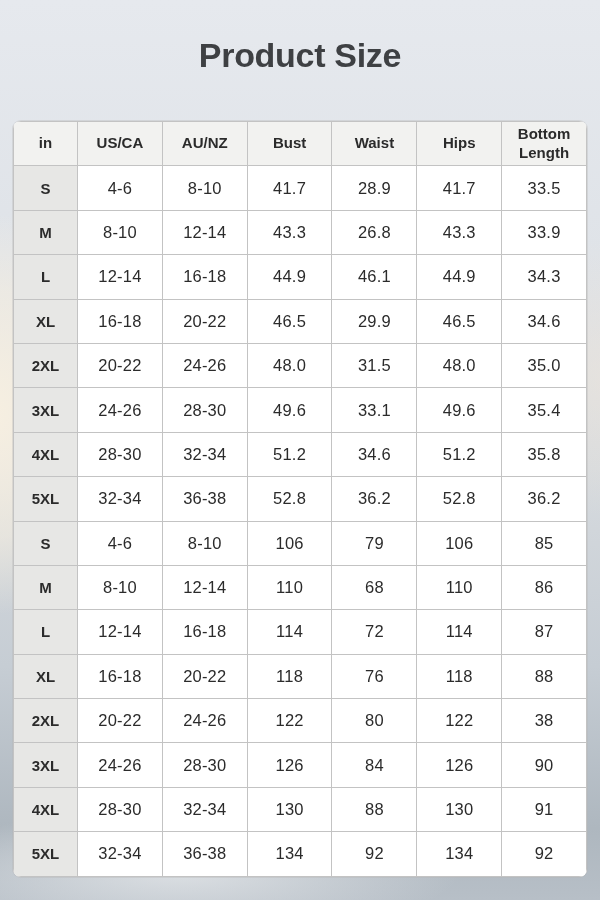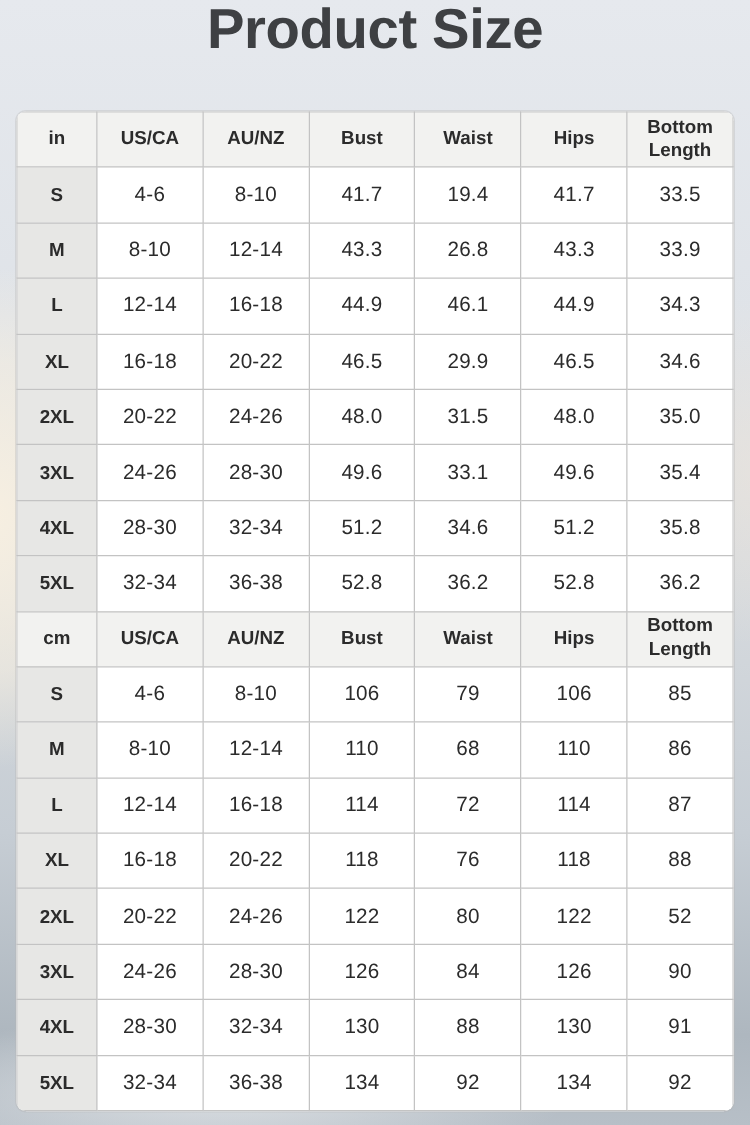--- a/index.html
+++ b/index.html
@@ -20,27 +20,28 @@
     font-family: "Liberation Sans", "DejaVu Sans", sans-serif;
     background:
       radial-gradient(ellipse 320px 280px at -4% 46%, var(--bg-warm) 0%, rgba(248,240,225,0.55) 45%, rgba(248,240,225,0) 72%),
       radial-gradient(ellipse 280px 200px at 104% 42%, rgba(240,230,218,0.55) 0%, rgba(240,230,218,0) 70%),
       radial-gradient(ellipse 400px 90px at 30% 97%, rgba(236,238,240,0.7) 0%, rgba(236,238,240,0) 70%),
       linear-gradient(to bottom, var(--bg-top) 0%, #dfe3e8 28%, var(--bg-mid) 52%, #c6cdd4 74%, var(--bg-bottom) 92%, #b7bfc7 100%);
     overflow: hidden;
   }
   .page-title {
     text-align: center;
-    font-size: 45px;
+    font-size: 34px;
     line-height: 44px;
     font-weight: 700;
     letter-spacing: -0.3px;
     color: var(--title-text);
     padding-top: 1px;
     height: 89px;
+    margin-top: 32px;
   }
   .table-wrap {
     margin: 0 13px;
     width: 574px;
     border-radius: 8px;
     overflow: hidden;
     background: var(--cell-bg);
     box-shadow: 0 0 0 1px rgba(180,180,180,0.35);
   }
   table.size-chart {
@@ -101,21 +102,21 @@
           <th>Bust</th>
           <th>Waist</th>
           <th>Hips</th>
           <th>Bottom Length</th>
         </tr>
         <tr>
           <th class="size">S</th>
           <td>4-6</td>
           <td>8-10</td>
           <td>41.7</td>
-          <td>19.4</td>
+          <td>28.9</td>
           <td>41.7</td>
           <td>33.5</td>
         </tr>
         <tr>
           <th class="size">M</th>
           <td>8-10</td>
           <td>12-14</td>
           <td>43.3</td>
           <td>26.8</td>
           <td>43.3</td>
@@ -168,29 +169,20 @@
         </tr>
         <tr>
           <th class="size">5XL</th>
           <td>32-34</td>
           <td>36-38</td>
           <td>52.8</td>
           <td>36.2</td>
           <td>52.8</td>
           <td>36.2</td>
         </tr>
-        <tr class="hdr">
-          <th>cm</th>
-          <th>US/CA</th>
-          <th>AU/NZ</th>
-          <th>Bust</th>
-          <th>Waist</th>
-          <th>Hips</th>
-          <th>Bottom Length</th>
-        </tr>
         <tr>
           <th class="size">S</th>
           <td>4-6</td>
           <td>8-10</td>
           <td>106</td>
           <td>79</td>
           <td>106</td>
           <td>85</td>
         </tr>
         <tr>
@@ -220,21 +212,21 @@
           <td>118</td>
           <td>88</td>
         </tr>
         <tr>
           <th class="size">2XL</th>
           <td>20-22</td>
           <td>24-26</td>
           <td>122</td>
           <td>80</td>
           <td>122</td>
-          <td>52</td>
+          <td>38</td>
         </tr>
         <tr>
           <th class="size">3XL</th>
           <td>24-26</td>
           <td>28-30</td>
           <td>126</td>
           <td>84</td>
           <td>126</td>
           <td>90</td>
         </tr>

